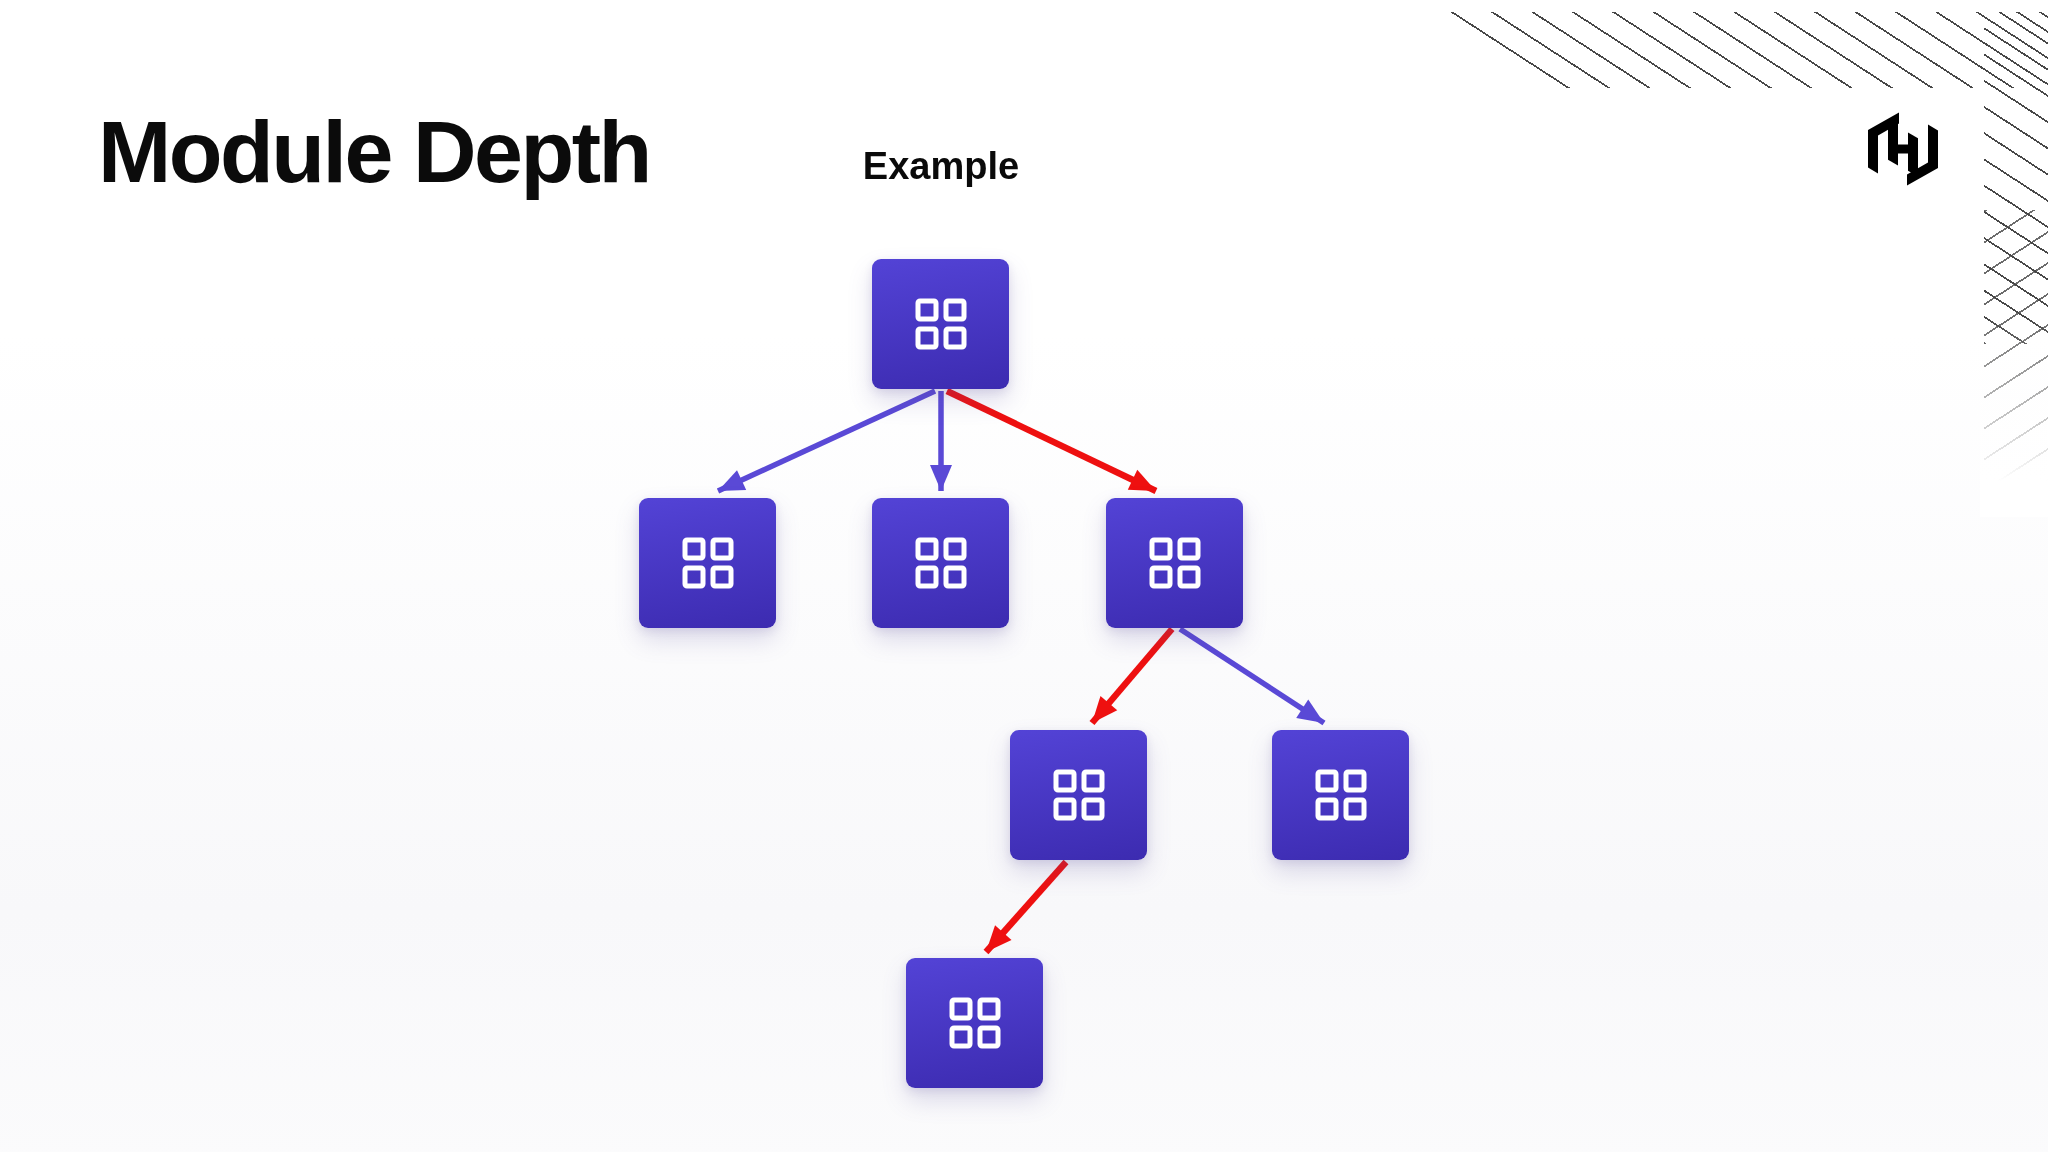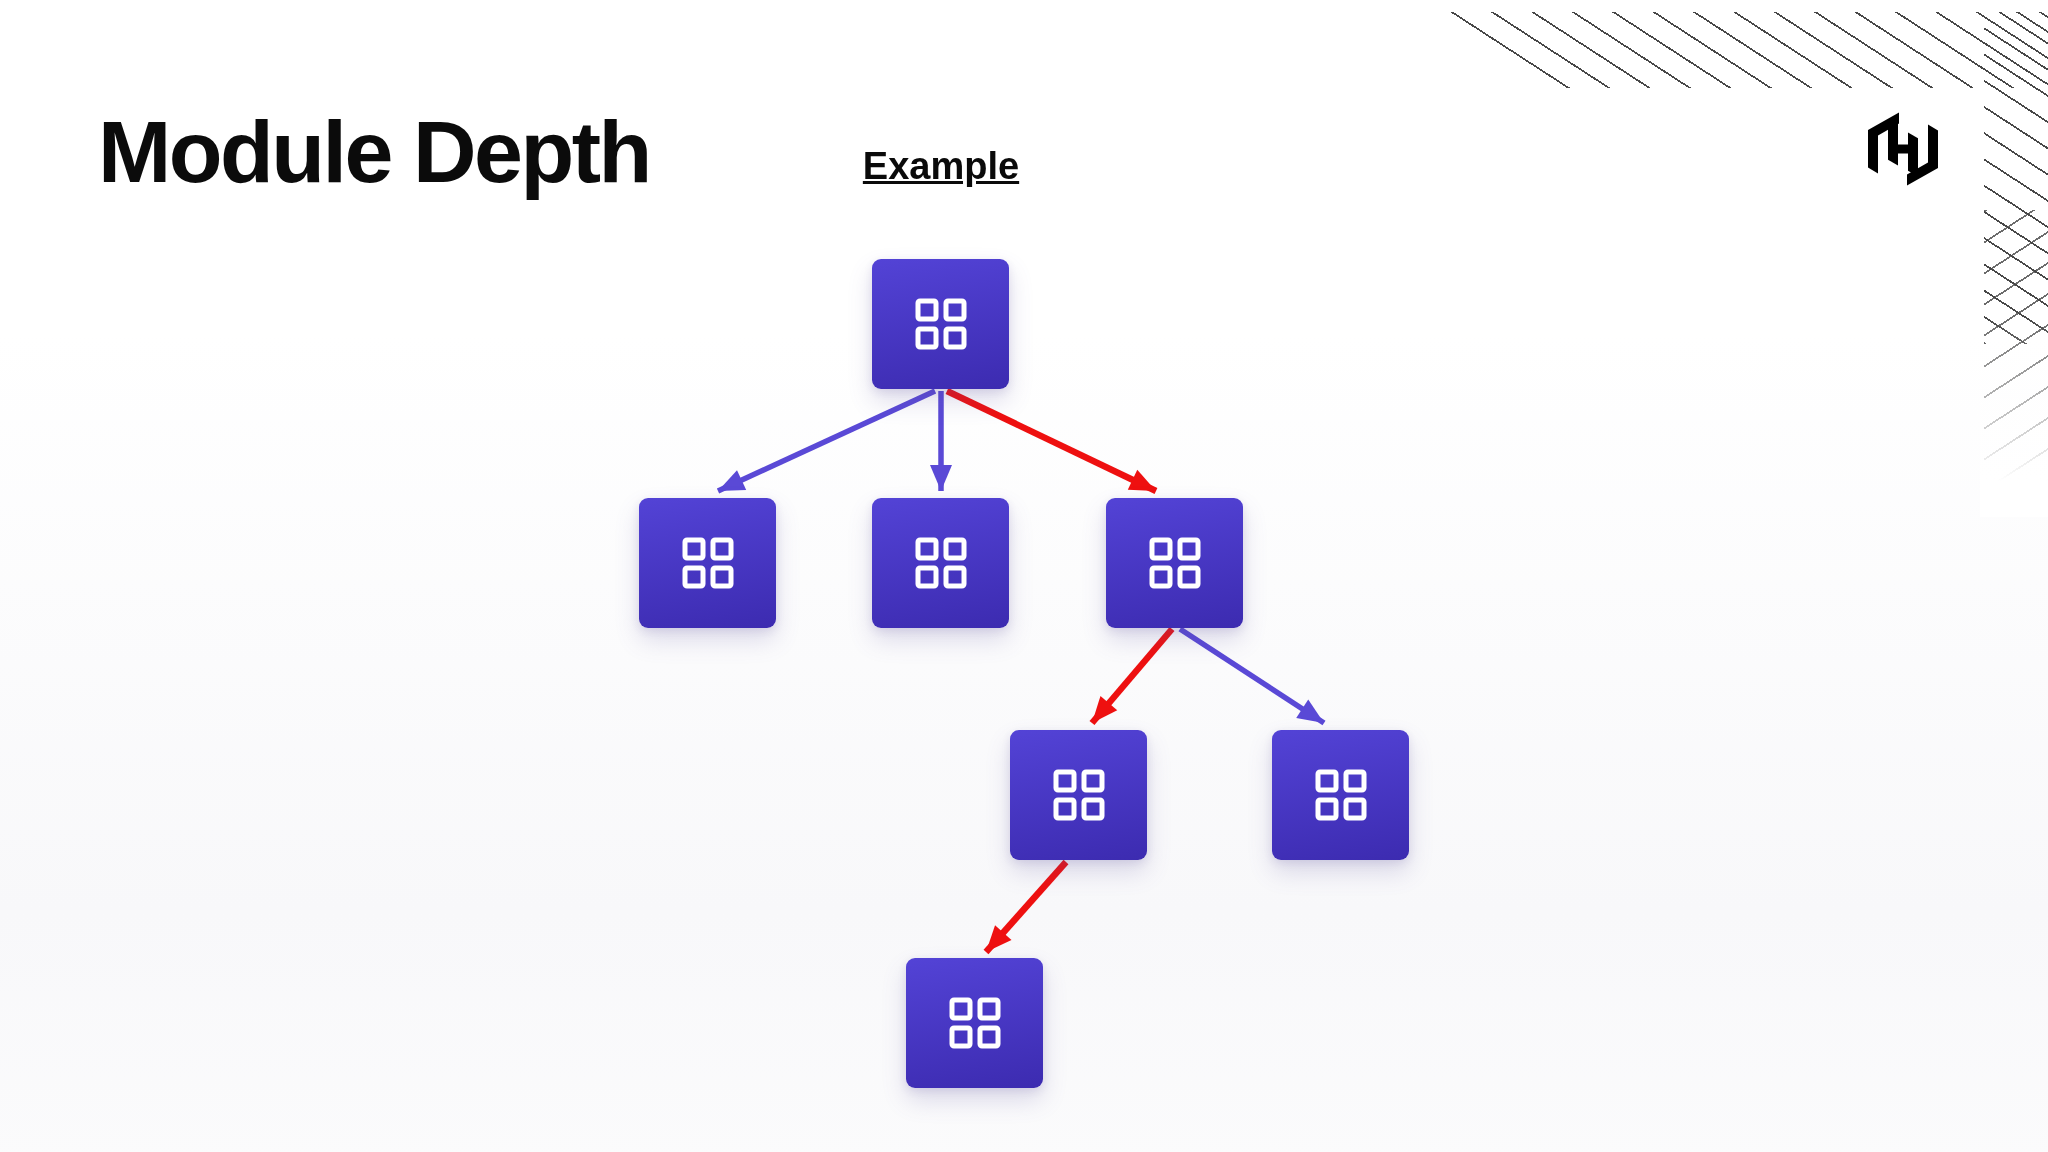--- a/index.html
+++ b/index.html
@@ -43,21 +43,21 @@
   .brand{position:absolute;left:1868px;top:100px;width:70px;height:74px;}
   .brand svg{display:block;width:100%;height:100%;}
 
   
   .diagram{position:absolute;inset:0;}
   .edges{position:absolute;left:0;top:0;width:2048px;height:1152px;overflow:visible;}
   .root-label{
     position:absolute;left:811px;top:130px;width:260px;
     text-align:center;font-size:38px;font-weight:700;line-height:1.27;color:#0a0a0a;
   }
-  .root-label span{display:block;text-decoration:underline;}
+  .root-label span{display:block;}
   .node{
     position:absolute;display:flex;align-items:center;justify-content:center;
     border-radius:9px;
     box-shadow:0 12px 24px rgba(95,85,160,.20),0 3px 8px rgba(70,60,140,.12);
   }
   .node svg{display:block;}
 </style>
 </head>
 <body>
 

